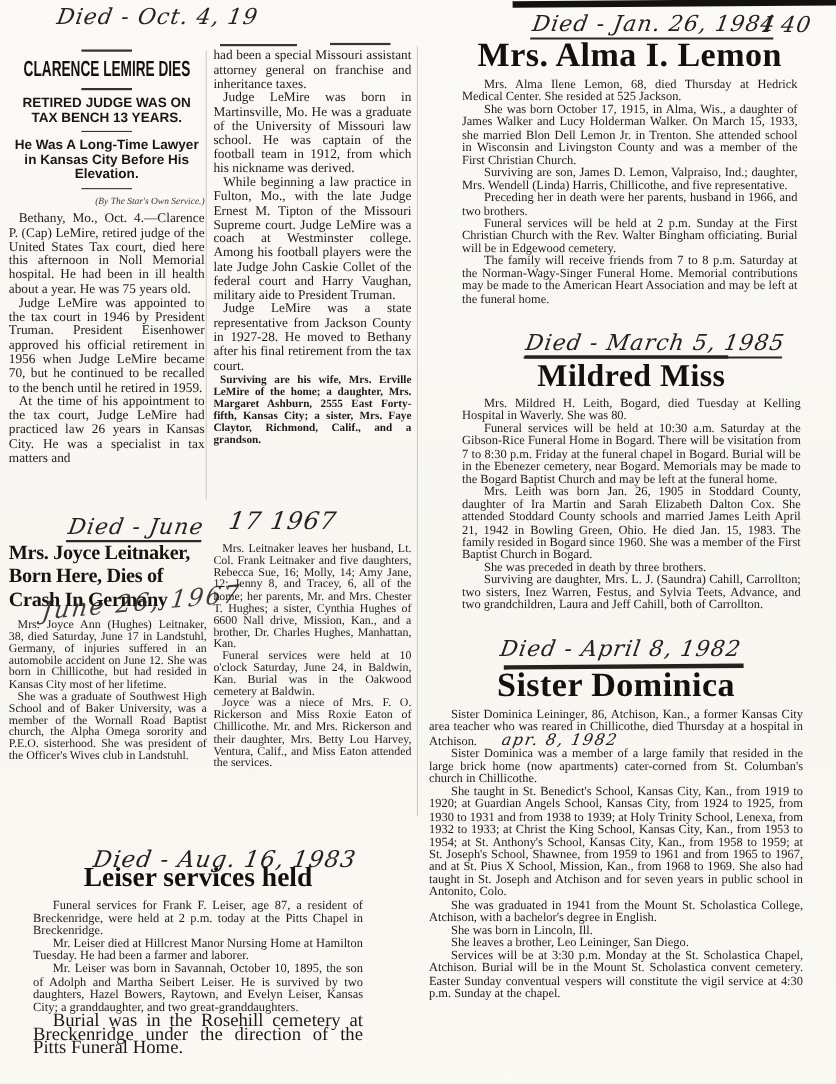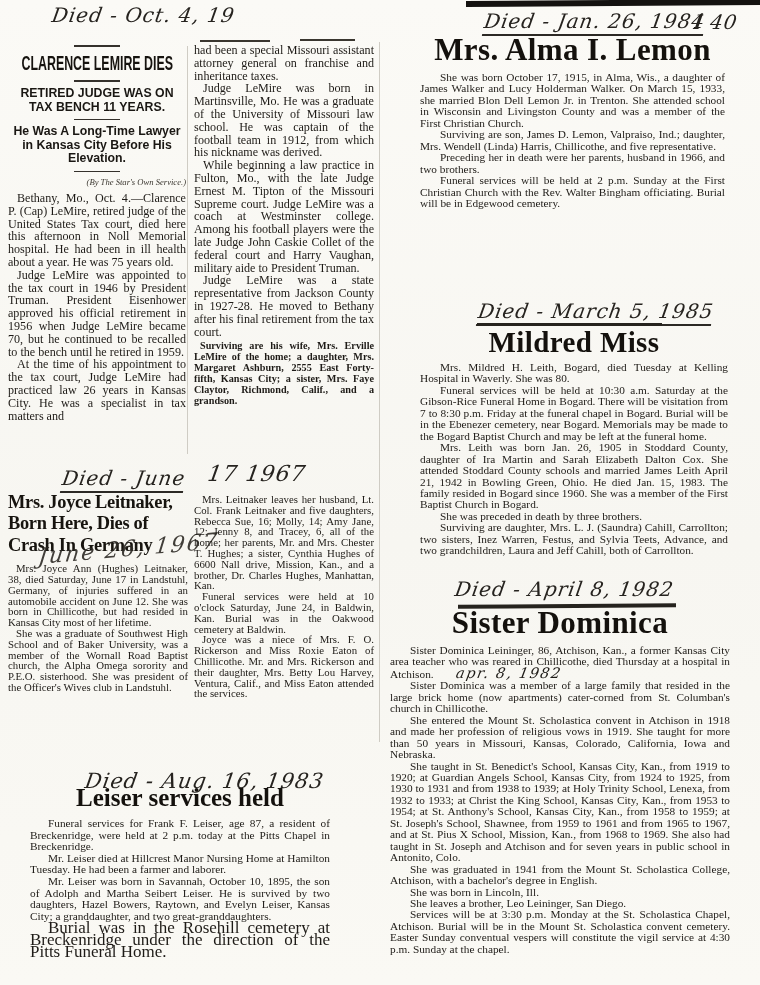--- a/index.html
+++ b/index.html
@@ -59,21 +59,21 @@
   <div class="note" style="left:52px;top:3px;">
     <span class="hand">Died - Oct. 4, 19</span>
   </div>
 
   <div class="colL body-sm" style="left:8px;top:40px;">
     <div class="rule"></div>
     <div class="lemire-h-wrap">
       <span class="lemire-h">CLARENCE LEMIRE DIES</span>
     </div>
     <div class="rule"></div>
-    <div class="subhead">RETIRED JUDGE WAS ON TAX BENCH 11 YEARS.</div>
+    <div class="subhead">RETIRED JUDGE WAS ON TAX BENCH 13 YEARS.</div>
     <div class="rule thin"></div>
     <div class="subhead">He Was A Long-Time Lawyer in Kansas City Before His Elevation.</div>
     <div class="rule thin"></div>
     <div class="byline">(By The Star's Own Service.)</div>
     <div style="height:5px"></div>
     <p>Bethany, Mo., Oct. 4.—Clarence P. (Cap) LeMire, retired judge of the United States Tax court, died here this afternoon in Noll Memorial hospital. He had been in ill health about a year. He was 75 years old.</p>
     <p>Judge LeMire was appointed to the tax court in 1946 by President Truman. President Eisenhower approved his official retirement in 1956 when Judge LeMire became 70, but he continued to be recalled to the bench until he retired in 1959.</p>
     <p>At the time of his appointment to the tax court, Judge LeMire had practiced law 26 years in Kansas City. He was a specialist in tax matters and</p>
   </div>
 
@@ -93,24 +93,26 @@
   <div class="barscan" style="left:466px;top:0;width:294px;height:6px;transform:rotate(-0.4deg);"></div>
   <div class="note" style="left:484px;top:9px;">
     <span class="hand u">Died - Jan. 26, 1984</span>
   </div>
   <div class="note" style="left:694px;top:10px;">
     <span class="hand">I 40</span>
   </div>
 
   <div class="artR body-r" style="left:420px;top:33px;width:305px;">
     <div class="headline" style="font-size:31px;line-height:34px;margin-bottom:5px;">Mrs. Alma I. Lemon</div>
+    <p>Mrs. Alma Ilene Lemon, 68, died Thursday at Hedrick Medical Center. She resided at 525 Jackson.</p>
     <p>She was born October 17, 1915, in Alma, Wis., a daughter of James Walker and Lucy Holderman Walker. On March 15, 1933, she married Blon Dell Lemon Jr. in Trenton. She attended school in Wisconsin and Livingston County and was a member of the First Christian Church.</p>
     <p>Surviving are son, James D. Lemon, Valpraiso, Ind.; daughter, Mrs. Wendell (Linda) Harris, Chillicothe, and five representative.</p>
     <p>Preceding her in death were her parents, husband in 1966, and two brothers.</p>
     <p>Funeral services will be held at 2 p.m. Sunday at the First Christian Church with the Rev. Walter Bingham officiating. Burial will be in Edgewood cemetery.</p>
+    <p>The family will receive friends from 7 to 8 p.m. Saturday at the Norman-Wagy-Singer Funeral Home. Memorial contributions may be made to the American Heart Association and may be left at the funeral home.</p>
   </div>
 
   <div class="note" style="left:478px;top:299px;">
     <span class="hand u">Died - March 5, 1985</span>
   </div>
   <div class="hrule" style="left:477px;top:323px;width:185px;height:3px;"></div>
   <div class="artR body-r" style="left:420px;top:327px;width:308px;">
     <div class="headline" style="font-size:29px;line-height:31px;margin-bottom:4px;">Mildred Miss</div>
     <p>Mrs. Mildred H. Leith, Bogard, died Tuesday at Kelling Hospital in Waverly. She was 80.</p>
     <p>Funeral services will be held at 10:30 a.m. Saturday at the Gibson-Rice Funeral Home in Bogard. There will be visitation from 7 to 8:30 p.m. Friday at the funeral chapel in Bogard. Burial will be in the Ebenezer cemetery, near Bogard. Memorials may be made to the Bogard Baptist Church and may be left at the funeral home.</p>
@@ -120,21 +122,20 @@
   </div>
 
   <div class="note" style="left:455px;top:577px;">
     <span class="hand">Died - April 8, 1982</span>
   </div>
   <div class="hrule" style="left:458px;top:604px;width:218px;height:3.5px;transform:rotate(-0.4deg);"></div>
   <div class="artR body-r" style="left:390px;top:606px;width:340px;">
     <div class="headline" style="font-size:31px;line-height:34px;margin-bottom:5px;">Sister Dominica</div>
     <p><span>Sister Dominica Leininger, 86, Atchison, Kan., a former Kansas City area teacher who was reared in Chillicothe, died Thursday at a hospital in Atchison.</span> <span class="hand-inline">apr. 8, 1982</span></p>
     <p>Sister Dominica was a member of a large family that resided in the large brick home (now apartments) cater-corned from St. Columban's church in Chillicothe.</p>
-    <p>She entered the Mount St. Scholastica convent in Atchison in 1918 and made her profession of religious vows in 1919. She taught for more than 50 years in Missouri, Kansas, Colorado, California, Iowa and Nebraska.</p>
     <p>She taught in St. Benedict's School, Kansas City, Kan., from 1919 to 1920; at Guardian Angels School, Kansas City, from 1924 to 1925, from 1930 to 1931 and from 1938 to 1939; at Holy Trinity School, Lenexa, from 1932 to 1933; at Christ the King School, Kansas City, Kan., from 1953 to 1954; at St. Anthony's School, Kansas City, Kan., from 1958 to 1959; at St. Joseph's School, Shawnee, from 1959 to 1961 and from 1965 to 1967, and at St. Pius X School, Mission, Kan., from 1968 to 1969. She also had taught in St. Joseph and Atchison and for seven years in public school in Antonito, Colo.</p>
     <p>She was graduated in 1941 from the Mount St. Scholastica College, Atchison, with a bachelor's degree in English.</p>
     <p>She was born in Lincoln, Ill.</p>
     <p>She leaves a brother, Leo Leininger, San Diego.</p>
     <p>Services will be at 3:30 p.m. Monday at the St. Scholastica Chapel, Atchison. Burial will be in the Mount St. Scholastica convent cemetery. Easter Sunday conventual vespers will constitute the vigil service at 4:30 p.m. Sunday at the chapel.</p>
   </div>
 
   <div class="note" style="left:62px;top:466px;">
     <span class="hand u">Died - June</span>
   </div>

